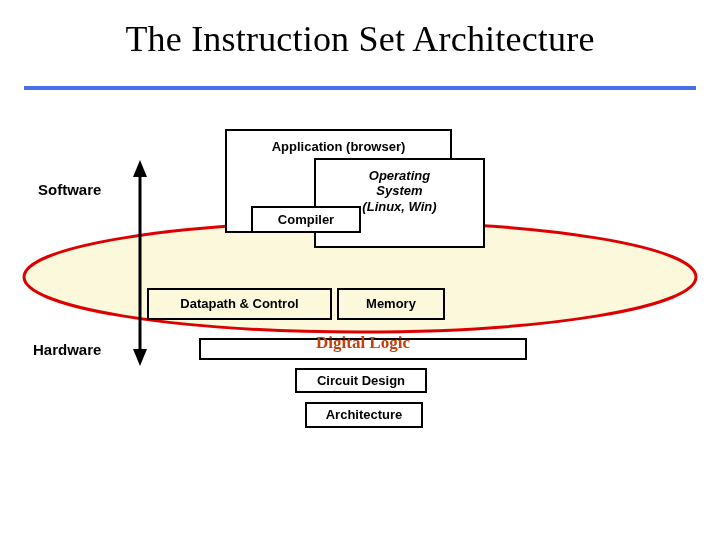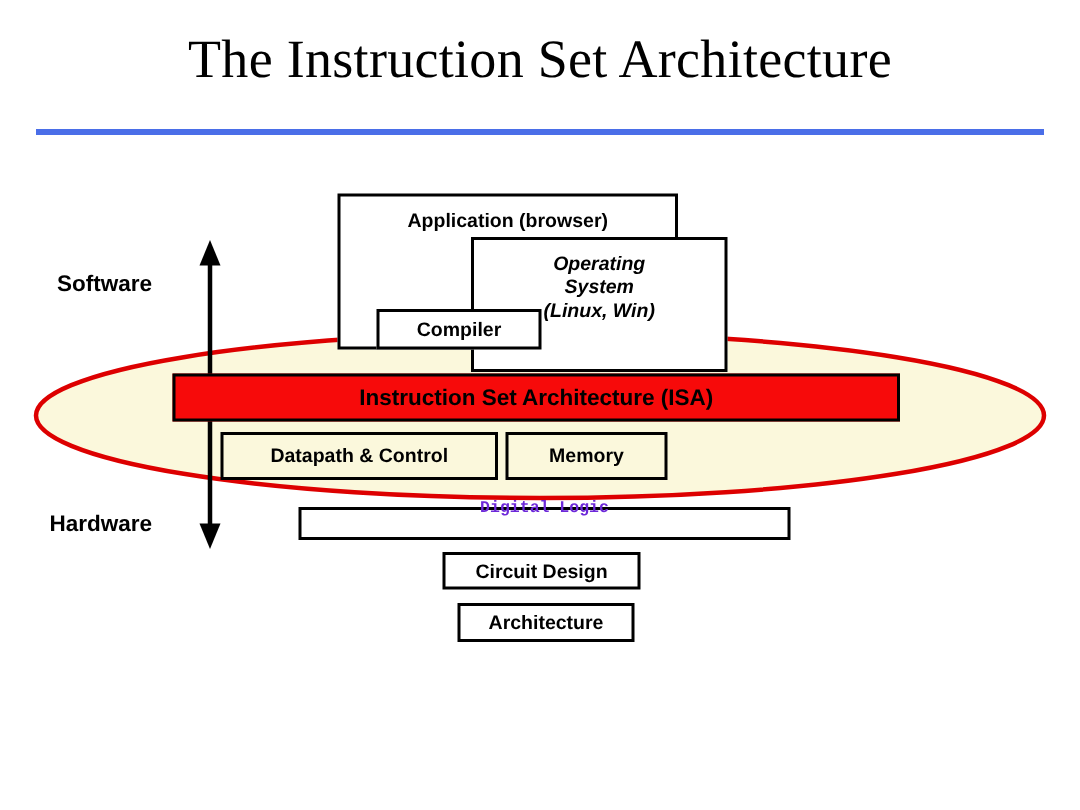--- a/index.html
+++ b/index.html
@@ -75,24 +75,24 @@
     color: #000000;
     line-height: 1.18;
     text-align: center;
     white-space: pre-line;
   }
   .box.solidwhite { background: #ffffff; }
 
   
   .floatlabel {
     position: absolute;
-    font-family: Liberation Mono, monospace;
+    font-family: Liberation Serif, serif;
     font-weight: bold;
-    font-size: 11px;
-    color: #6d28d9;
+    font-size: 17px;
+    color: #c2410c;
     text-align: center;
     white-space: nowrap;
   }
 
   
   #isa-bar {
     position: absolute;
     box-sizing: border-box;
     border: 2px solid #000000;
     background: #f70a0a;
@@ -149,23 +149,20 @@
       <span>Operating
 System
 (Linux, Win)</span>
     </div>
 
 
     <div class="box solidwhite" style="left:251px; top:206px; width:110px; height:27px;">
       <span>Compiler</span>
     </div>
 
-    <div id="isa-bar" style="left:115px; top:249px; width:485px; height:32px;">
-      <span>Instruction Set Architecture (ISA)</span>
-    </div>
 
     <div class="box" style="left:337px; top:288px; width:108px; height:32px;">
       <span>Memory</span>
     </div>
 
     <div class="box" style="left:147px; top:288px; width:185px; height:32px;">
       <span>Datapath &amp; Control</span>
     </div>
 
 

